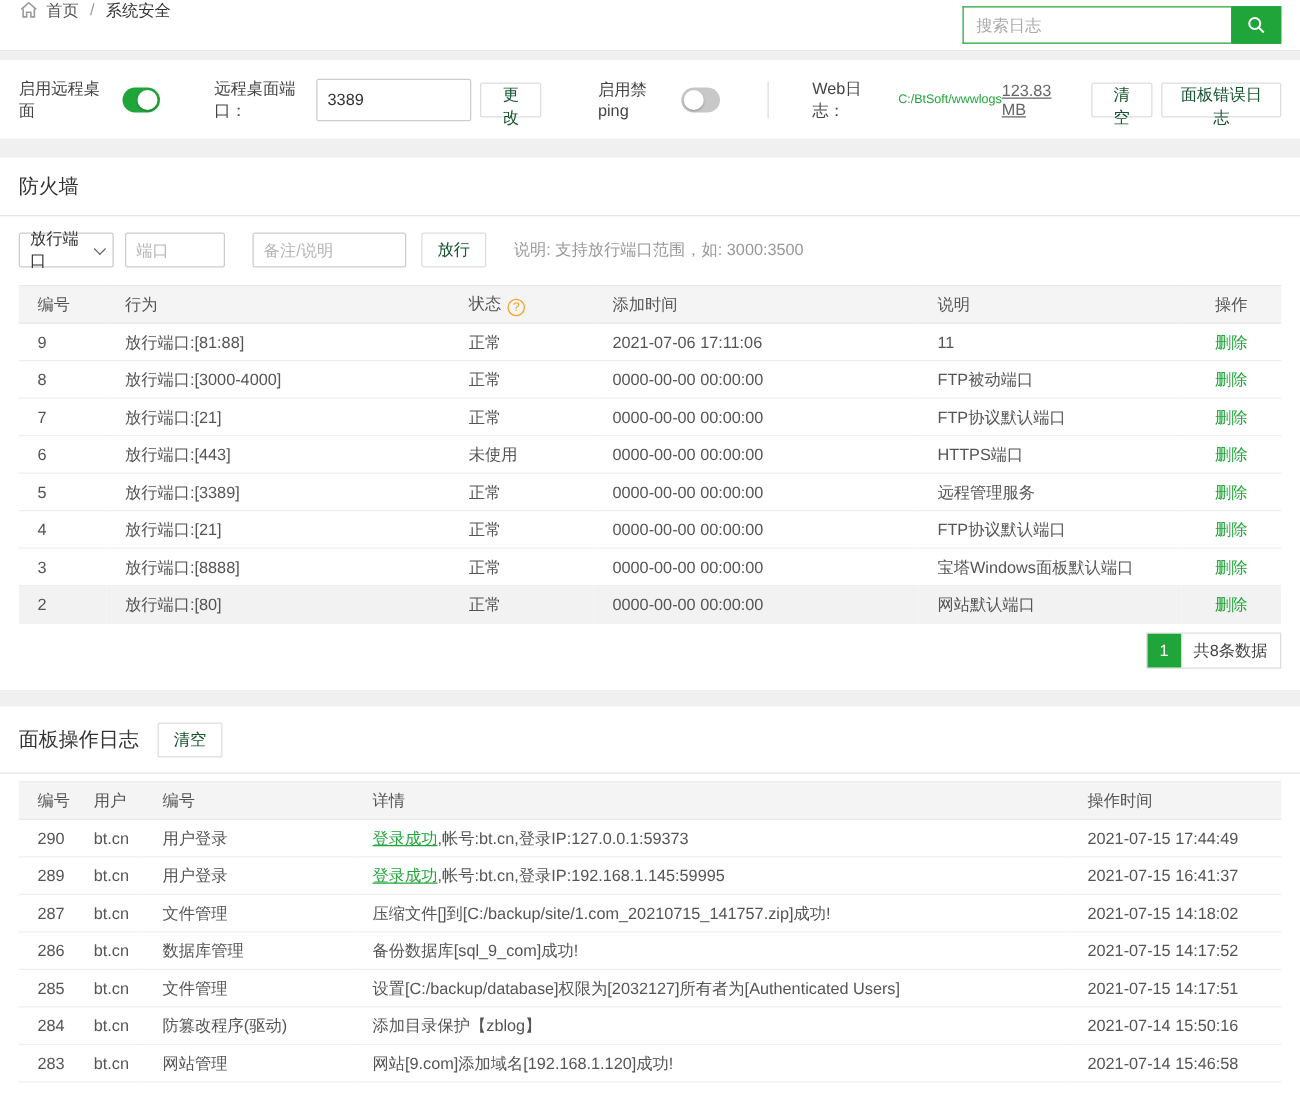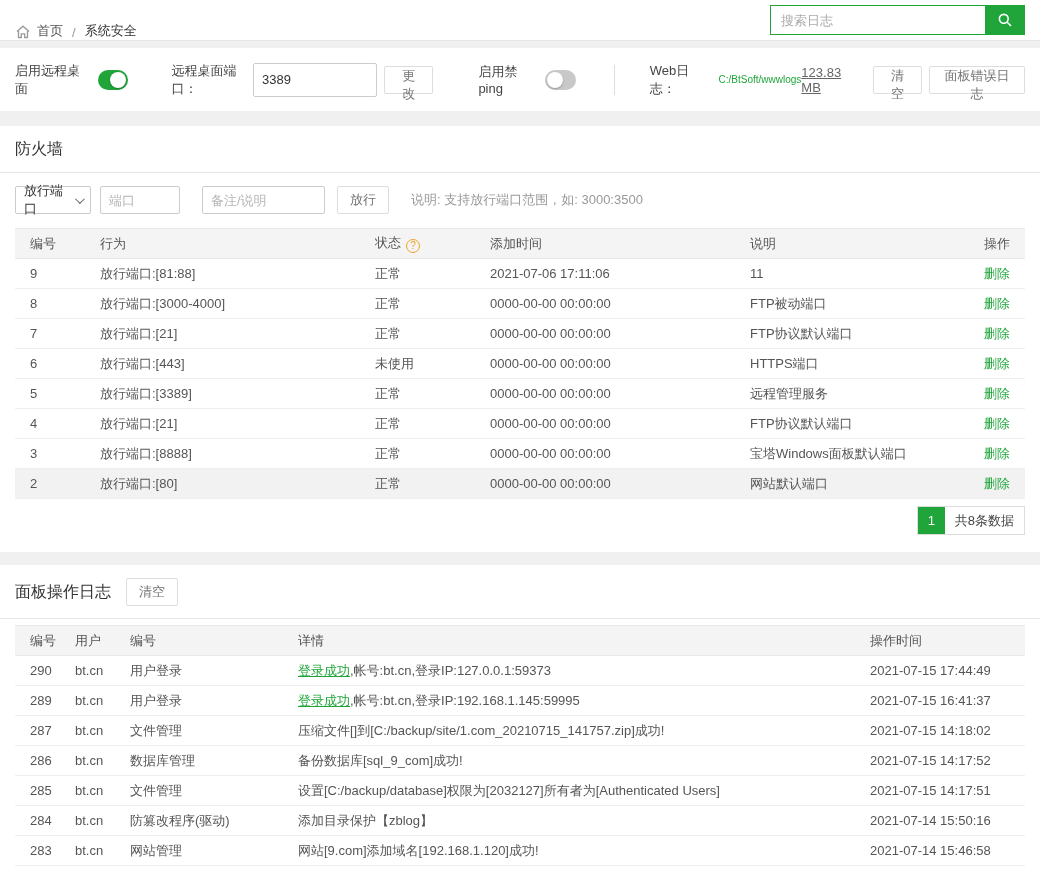--- a/index.html
+++ b/index.html
@@ -2,21 +2,21 @@
 <html><head>
 <meta charset="utf-8">
 <style>
   * { box-sizing: border-box; margin: 0; padding: 0; }
   html,body { width:1040px; height:888px; background:#fff; overflow:hidden;
     font-family:"Liberation Sans","DejaVu Sans",sans-serif; font-size:13px; color:#555; }
 
   .strip { background:#f0f0f0; }
 
   
-  .crumb-bar { height:41px; border-bottom:1px solid #e6e6e6; display:flex; align-items:flex-end;
+  .crumb-bar { height:41px; border-bottom:1px solid #e6e6e6; display:flex; align-items:flex-start;
     padding:0 15px; position:relative; background:#fff; }
   .crumb-bar .home-ico { width:16px; height:16px; margin-right:6px; color:#9a9a9a; }
   .crumb-link { color:#555; text-decoration:none; font-size:13px; cursor:pointer; }
   .crumb-sep { margin:0 9px; color:#999; }
   .crumb-cur { color:#333; }
   .searchbox { position:absolute; right:15px; top:5px; display:flex; }
   .searchbox input { width:215px; height:30px; border:1px solid #20a53a; border-right:none;
     padding:0 10px; font-size:13px; outline:none; color:#333; }
   .searchbox input::placeholder { color:#aaa; }
   .searchbox .search-btn { width:40px; height:30px; background:#20a53a; border:1px solid #20a53a;
@@ -27,21 +27,21 @@
   .toolbar { height:63px; display:flex; align-items:center; padding:0 15px; background:#fff; }
   .tb-label { color:#444; }
   .switch { width:34px; height:20px; border-radius:10px; position:relative; cursor:pointer; display:inline-block; }
   .switch .knob { position:absolute; top:2px; width:16px; height:16px; border-radius:50%;
     background:#fff; box-shadow:0 1px 2px rgba(0,0,0,.25); }
   .switch.on { background:#20a53a; } .switch.on .knob { right:2px; }
   .switch.off { background:#c8c8c8; } .switch.off .knob { left:2px; }
   .tb-input { width:124px; height:28px; border:1px solid #ccc; border-radius:2px; padding:16px 8px;
     font-size:13px; color:#333; outline:none; }
   .btn { height:28px; border:1px solid #ddd; background:#fff; border-radius:2px; padding:0 12px;
-    font-size:13px; color:#737373; cursor:pointer; font-family:inherit; }
+    font-size:13px; color:#14532d; cursor:pointer; font-family:inherit; }
   .v-div { width:1px; height:30px; background:#ddd; margin:0 0; }
   .weblog-path { color:#20a53a; font-size:10px; text-decoration:none; cursor:pointer; }
   .weblog-size { color:#666; }
   .gap2 { height:15px; }
 
   
   .sec-title { font-size:16px; font-weight:400; color:#333; }
   .fw-head { padding:13px 15px 12px; border-bottom:1px solid #e6e6e6; }
   .fw-form { display:flex; align-items:center; padding:13px 15px 0; }
   .fake-select { width:76px; height:28px; border:1px solid #ccc; border-radius:2px; display:flex;
@@ -53,21 +53,21 @@
   .inp::placeholder { color:#b5b5b5; }
   .hint { color:#999; margin-left:22px; }
 
   
   .tbl-wrap { margin:14px 15px 0; }
   table { width:1010px; border-collapse:collapse; table-layout:fixed; }
   thead th { background:#f4f4f4; height:30px; font-weight:400; text-align:left; color:#555;
     padding:0 0 0 15px; border-top:1px solid #e8e8e8; border-bottom:1px solid #e8e8e8; }
   tbody td { height:30px; padding:0 0 0 15px; color:#555; border-bottom:1px solid #efefef;
     white-space:nowrap; overflow:hidden; }
-  .col-op { text-align:right; padding-right:15px !important;font-family:Liberation Mono, monospace; }
+  .col-op { text-align:center; padding-right:15px !important;font-family:Liberation Mono, monospace; }
   .fw-table tbody tr:last-child td { background:#f2f2f2; }
   .green-link { color:#20a53a; text-decoration:none; cursor:pointer; }
   .detail-link { color:#20a53a; text-decoration:underline; cursor:pointer; }
   .help-ico { display:inline-flex; width:14px; height:14px; border:1px solid #f1a325; border-radius:50%;
     color:#f1a325; font-size:10px; align-items:center; justify-content:center; margin-left:5px;
     vertical-align:-2px; cursor:pointer; }
 
   
   .pager { display:flex; justify-content:flex-end; margin:7px 15px 0; }
   .pager-box { display:flex; border:1px solid #ddd; }

